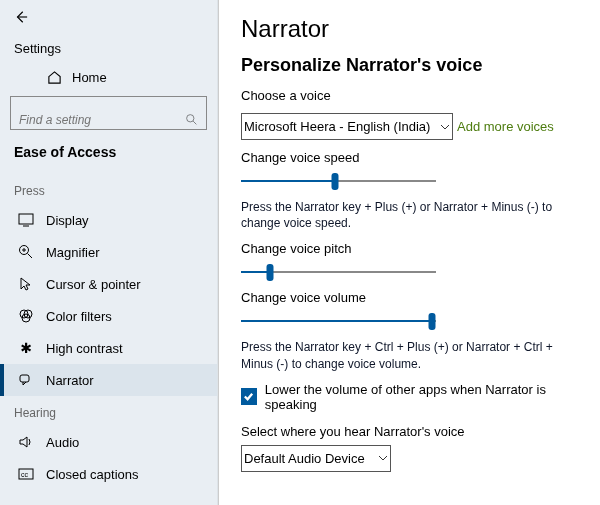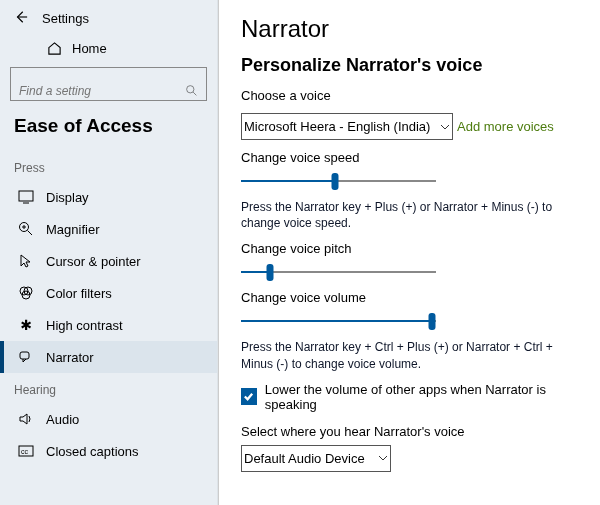--- a/index.html
+++ b/index.html
@@ -1,25 +1,25 @@
 <!DOCTYPE html>
 <html><head>
 <meta charset="utf-8">
 <style>
   * { box-sizing: border-box; margin: 0; padding: 0; }
   body { font-family: "Segoe UI", Arial, sans-serif; font-size: 13px; color: #000; background: #fff; width: 600px; height: 505px; overflow: hidden; display: flex; }
   .sidebar { width: 218px; height: 505px; background: #e9eef3; padding: 10px 0 10px 0; border-right: 1px solid #dde3e8; overflow-y: auto; }
-  .sb-top { display: flex; align-items: center; gap: 14px; padding: 0 14px 8px 14px; }
+  .sb-top { display: flex; gap: 14px; padding: 0 14px 8px 14px; flex-direction: column; }
   .back svg { width: 14px; height: 14px; }
   .home-row { display: flex; align-items: center; gap: 10px; padding: 6px 14px; font-size: 13px; margin-left: 33px; }
   .home-row svg { width: 15px; height: 15px; }
   .search-wrap { margin: 5px 10px 10px 10px; border: 1px solid #888; height: 31px; display: flex; align-items: flex-start; padding: 16px 8px; background: #e9eef3; }
   .search-wrap input { border: none; background: transparent; flex: 1; outline: none; font-size: 12px; font-style: italic; color: #555; }
   .search-wrap svg { width: 13px; height: 13px; opacity: .7; }
-  .sb-heading { font-size: 19px; font-weight: 600; padding: 4px 22px 14px 14px; }
+  .sb-heading { font-size: 14px; font-weight: 600; padding: 4px 22px 14px 14px; }
   .sb-group { font-size: 12px; color: #666; padding: 10px 14px 6px 14px; }
   .sb-item { display: flex; align-items: center; gap: 12px; padding: 8px 14px; font-size: 13px; cursor: default; border-left: 4px solid transparent; }
   .sb-item svg, .sb-item .gly { width: 16px; height: 16px; display: flex; align-items: center; justify-content: center; font-size: 14px; }
   .sb-item.selected { border-left: 4px solid #004275; background: #dbe4ec; }
   .main { flex: 1; padding: 15px 22px 10px 22px; overflow-y: auto; border-left: 1px solid #ccc; }
   h1 { font-size: 24px; font-weight: 400; margin-bottom: 12px; }
   .subhead { font-size: 18px; font-weight: 700; margin-bottom: 12px; }
   .label { font-size: 13px; margin: 6px 0 6px 0; color: #000; }
   .combo { border: 1px solid #555; padding: 5px 2px; display: inline-flex; align-items: center; gap: 10px; font-size: 13px; min-width: 175px; justify-content: space-between; }
   .combo svg { width: 10px; height: 10px; }

